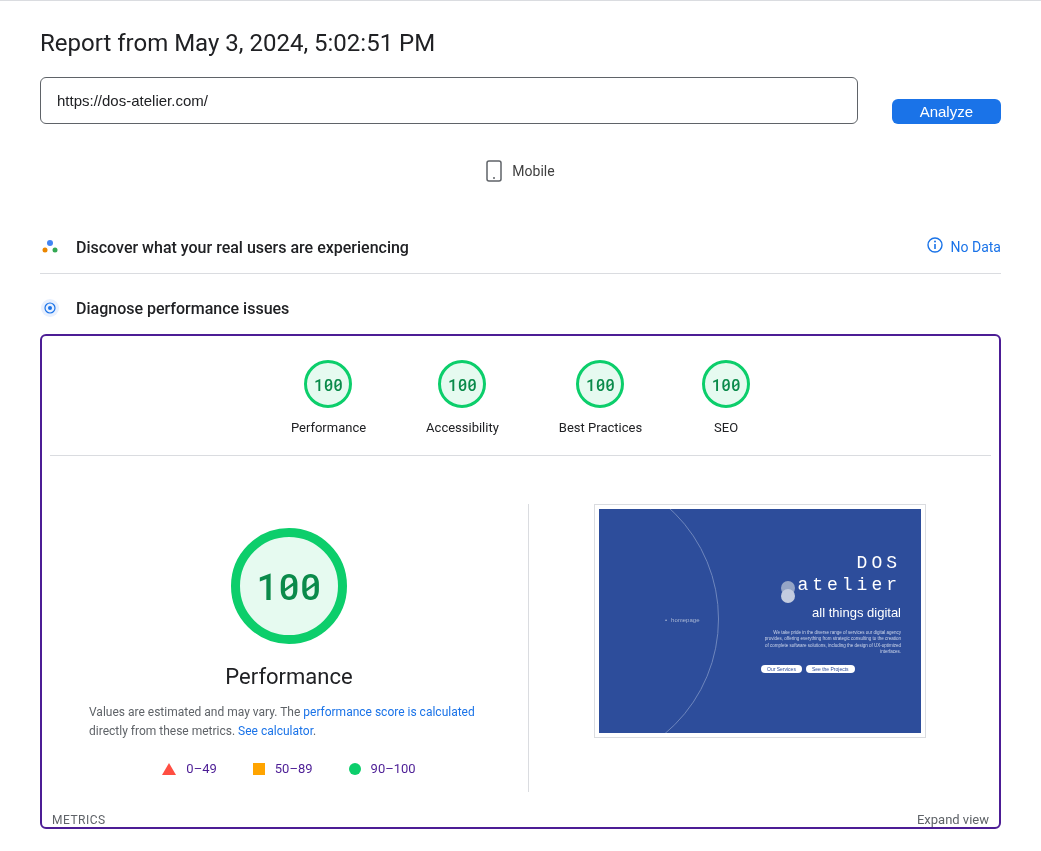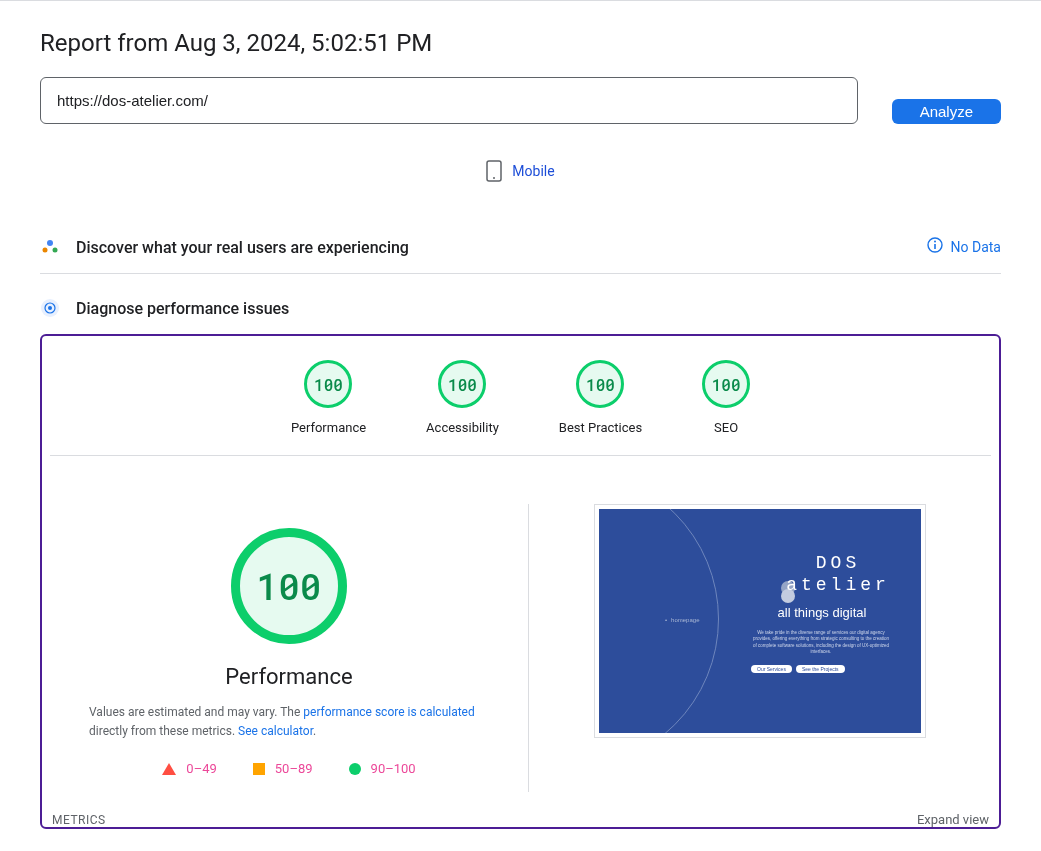--- a/index.html
+++ b/index.html
@@ -47,21 +47,21 @@
       gap: 0;
       margin-bottom: 24px;
     }
     .tab {
       display: flex;
       align-items: center;
       gap: 10px;
       padding: 12px 22px;
       cursor: pointer;
       font-size: 14px;
-      color: #1d4ed8;
+      color: #404040;
       border-bottom: 3px solid transparent;
     }
     .tab.active {
       background: #e8f0fe;
       color: #1a73e8;
       border-bottom-color: #1a73e8;
       border-radius: 4px 4px 0 0;
     }
     .tab .icon {
       display: inline-flex;
@@ -185,21 +185,21 @@
       max-width: 400px;
       line-height: 1.6;
       margin-bottom: 20px;
     }
     .perf-desc a { color: #1a73e8; text-decoration: none; }
     .legend {
       display: flex;
       gap: 36px;
       align-items: center;
       font-size: 13px;
-      color: #ec4899;
+      color: #4c1d95;
     }
     .legend-item { display: flex; align-items: center; gap: 10px; }
     .shape-tri {
       width: 0; height: 0;
       border-left: 7px solid transparent;
       border-right: 7px solid transparent;
       border-bottom: 12px solid #ff4e42;
     }
     .shape-sq {
       width: 12px; height: 12px; background: #ffa400;
@@ -226,23 +226,23 @@
       position: absolute;
       left: -180px;
       top: -40px;
       width: 300px;
       height: 300px;
       border: 1px solid #6e86bd;
       border-radius: 50%;
     }
     .screenshot-text {
       position: absolute;
-      right: 30px;
+      right: 20px;
       top: 44px;
-      text-align: center;
+      text-align: right;
       font-family: 'Courier New', monospace;
     }
     .ss-brand1 { font-size: 18px; letter-spacing: 4px; margin-bottom: 2px; margin-left: 34px; }
     .ss-brand2 { font-size: 18px; letter-spacing: 4px; margin-bottom: 10px; margin-left: 34px; }
     .ss-tag { font-size: 13px; font-family: Arial; margin-bottom: 10px; margin-left: 2px; }
     .ss-small { font-size: 4.5px; font-family: Arial; line-height: 1.4; max-width: 140px; margin-bottom: 10px; color: #cdd6ea; }
     .ss-btns { display: flex; gap: 4px; }
     .ss-btn { background: #fff; color: #2d4d9b; border-radius: 8px; padding: 1px 6px; font-size: 5px; font-family: Arial; }
     .ss-dots { position: absolute; left: 182px; top: 72px; }
     .ss-dot1 { width: 14px; height: 14px; background:#95a5c6; border-radius:50%; position:absolute; }
@@ -264,21 +264,21 @@
     }
     .expand-link {
       color: #5f6368;
       font-size: 13px;
       cursor: pointer;
     }
   </style>
 </head>
 <body>
 
-<h1 class="report-title">Report from Aug 3, 2024, 5:02:51 PM</h1>
+<h1 class="report-title">Report from May 3, 2024, 5:02:51 PM</h1>
 
 <div class="url-row">
   <input class="url-input" type="text" value="https://dos-atelier.com/" style="">
   <button class="analyze-btn">Analyze</button>
 </div>
 
 <div class="tabs">
   <div class="tab">
     <span class="icon">
       <svg width="16" height="22" viewBox="0 0 16 22" fill="none">

